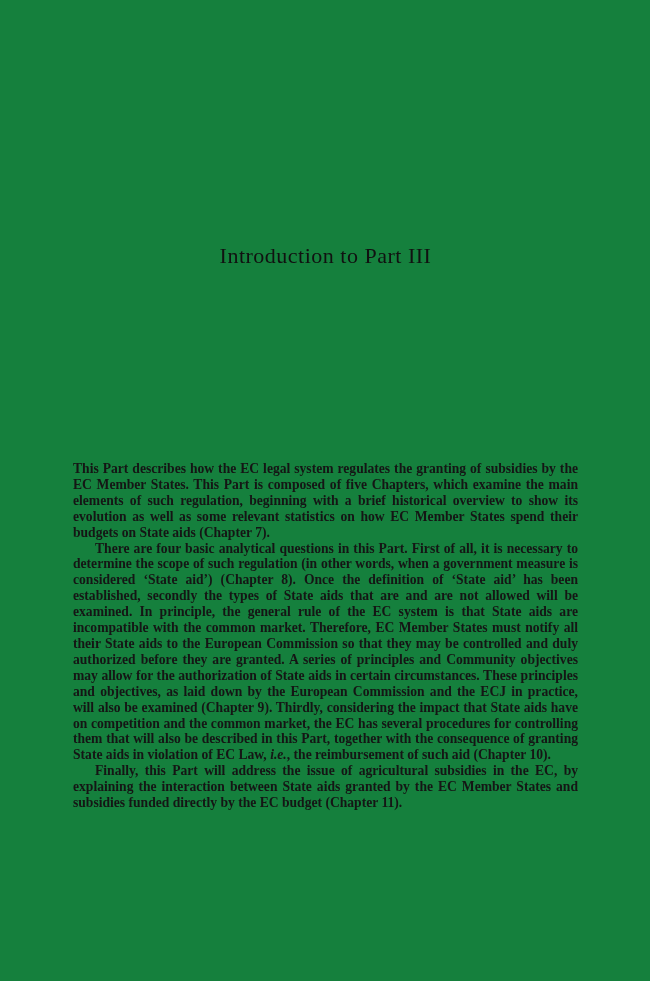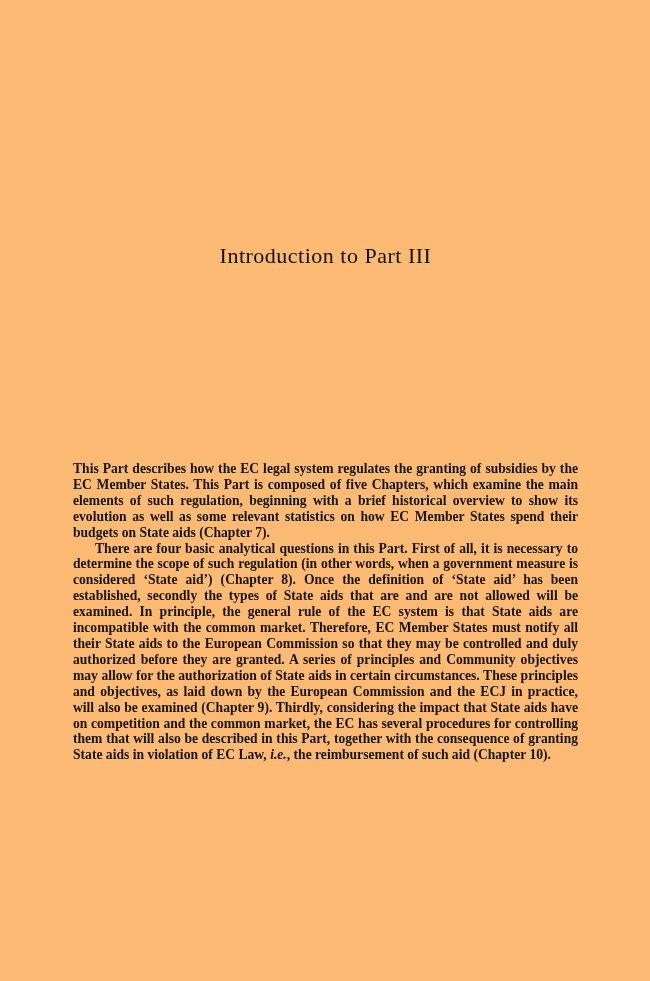--- a/index.html
+++ b/index.html
@@ -5,21 +5,21 @@
   html, body {
     margin: 0;
     padding: 0;
     background: #e8e8e8;
   }
   .page {
     position: relative;
     width: 650px;
     height: 981px;
     margin: 0 auto;
-    background: #fdba74;
+    background: #15803d;
     font-family: "Liberation Serif", serif;
     color: #1a1a1a;
     overflow: hidden;
   }
   .title {
     position: absolute;
     top: 243px;
     left: 73px;
     width: 505px;
     margin: 0;
@@ -57,16 +57,17 @@
 <div class="page">
 
   <h1 class="title">Introduction to Part III</h1>
 
   <div class="body-text">
 
     <p class="para"><span>This Part describes how the EC legal system regulates the granting of subsidies by the EC Member States. This Part is composed of five Chapters, which examine the main elements of such regulation, beginning with a brief historical overview to show its evolution as well as some relevant statistics on how EC Member States spend their budgets on State aids (Chapter 7).</span></p>
 
     <p class="para indented"><span>There are four basic analytical questions in this Part. First of all, it is necessary to determine the scope of such regulation (in other words, when a government measure is considered ‘State aid’) (Chapter 8). Once the definition of ‘State aid’ has been established, secondly the types of State aids that are and are not allowed will be examined. In principle, the general rule of the EC system is that State aids are incompatible with the common market. Therefore, EC Member States must notify all their State aids to the European Commission so that they may be controlled and duly authorized before they are granted. A series of principles and Community objectives may allow for the authorization of State aids in certain circumstances. These principles and objectives, as laid down by the European Commission and the ECJ in practice, will also be examined (Chapter 9). Thirdly, considering the impact that State aids have on competition and the common market, the EC has several procedures for controlling them that will also be described in this Part, together with the consequence of granting State aids in violation of EC Law, </span><em class="inline-italic">i.e.</em><span>, the reimbursement of such aid (Chapter 10).</span></p>
 
+    <p class="para indented"><span>Finally, this Part will address the issue of agricultural subsidies in the EC, by explaining the interaction between State aids granted by the EC Member States and subsidies funded directly by the EC budget (Chapter 11).</span></p>
 
   </div>
 
 </div>
 
 </body></html>

